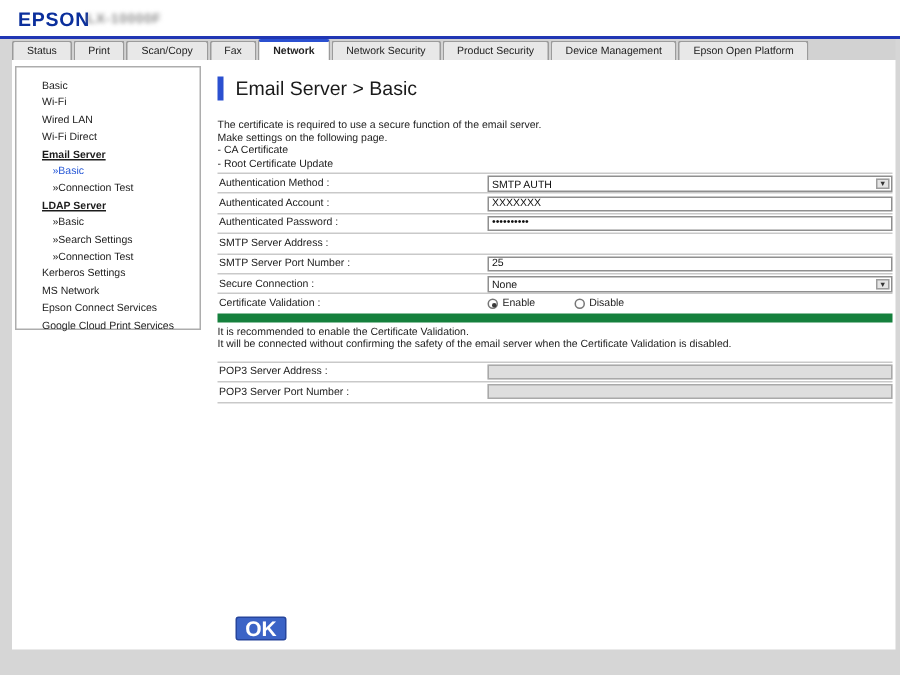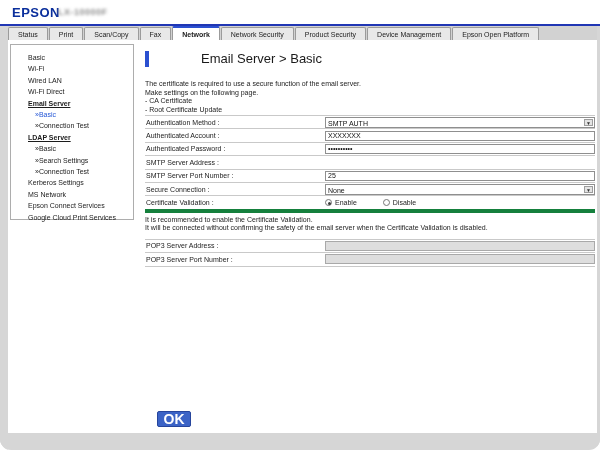--- a/index.html
+++ b/index.html
@@ -1,17 +1,17 @@
 <!DOCTYPE html>
 <html><head>
 <meta charset="utf-8">
 <style>
   * { margin:0; padding:0; box-sizing:border-box; }
   body { font-family:"Liberation Sans", sans-serif; }
-  .page { position:relative; width:600px; height:450px; background:#fff; overflow:hidden;border-radius:11px; }
+  .page { position:relative; width:600px; height:450px; background:#fff; overflow:hidden; }
 
   
   .hdr { position:absolute; left:0; top:0; width:600px; height:24px; background:#fff; }
   .logo { position:absolute; left:12px; top:5px; font-size:13px; font-weight:bold; color:#0b2f9c; letter-spacing:.5px; }
   .model { position:absolute; left:58px; top:7px; font-size:9px; font-weight:bold; color:#8d8d8d; filter:blur(1.4px); letter-spacing:.5px; }
   .blueline { position:absolute; left:0; top:24px; width:600px; height:2px; background:#2036b4; }
 
   
   .tabbar { position:absolute; left:0; top:26px; width:600px; height:14px; background:#d2d2d2; display:flex; padding-left:8px; }
   .tab { font-size:7px; line-height:11px; padding:1px 9px 0 9px; background:#e8e8e8; border:1px solid #9b9b9b; border-bottom:none; color:#222; height:13px; margin-top:1px; margin-right:1px; border-radius:2px 2px 0 0; white-space:nowrap; cursor:pointer; }
@@ -26,24 +26,24 @@
   .sidebar { position:absolute; left:10px; top:44px; width:124px; height:176px; border:1px solid #adadad; background:#fff; padding-top:7px; }
   .side-item { font-size:7px; line-height:11.4px; padding-left:17px; color:#1c1c1c; cursor:pointer; white-space:nowrap; }
   .side-item.section { font-weight:bold; text-decoration:underline; }
   .side-item.sub { padding-left:24px; }
   .side-item.active { color:#2456d6; }
 
   
   .main { position:absolute; left:145px; top:44px; width:450px; }
   .titlebox { display:flex; align-items:center; margin-top:6px; height:17px; }
   .titlebar { width:4px; height:16px; background:#2b50d0; margin-right:8px; }
-  .title { font-size:13px; color:#1a1a1a;margin-left:44px; }
+  .title { font-size:13px; color:#1a1a1a; }
   .desc { margin-top:13px; font-size:7px; line-height:8.6px; color:#1c1c1c; height:35px; }
 
-  .form { border-bottom:4px solid #15803d; }
+  .form { border-bottom:6px solid #15803d; }
   .frow { display:flex; align-items:center; border-top:1px solid #c9c9c9; height:13.4px; }
   .flabel { width:180px; font-size:7px; color:#1c1c1c; padding-left:1px; white-space:nowrap; }
   .fvalue { flex:1; position:relative; display:flex; align-items:center; }
   input.txt { width:100%; height:10px; font-size:7px; padding:0 2px; border:1px solid #8f8f8f; font-family:inherit; color:#111; background:#fff; }
   input.txt.dis { background:#dedede; border-color:#a9a9a9; }
   .select { width:100%; height:11px; border:1px solid #8f8f8f; background:#fff; position:relative; font-size:7px; line-height:9px; padding:1px 12px 0 2px; color:#111; cursor:pointer; }
   .select .arrow { position:absolute; right:1px; top:1px; width:9px; height:7px; background:#e4e4e4; border:1px solid #9d9d9d; font-size:5px; line-height:6px; text-align:center; color:#333; }
   .radio-group { display:flex; gap:26px; font-size:7px; color:#1c1c1c; align-items:center; }
   .radio-opt { display:flex; align-items:center; gap:3px; cursor:pointer; }
   .radio { width:7px; height:7px; border-radius:50%; border:1px solid #767676; background:#fdfdfd; position:relative; display:inline-block; }

